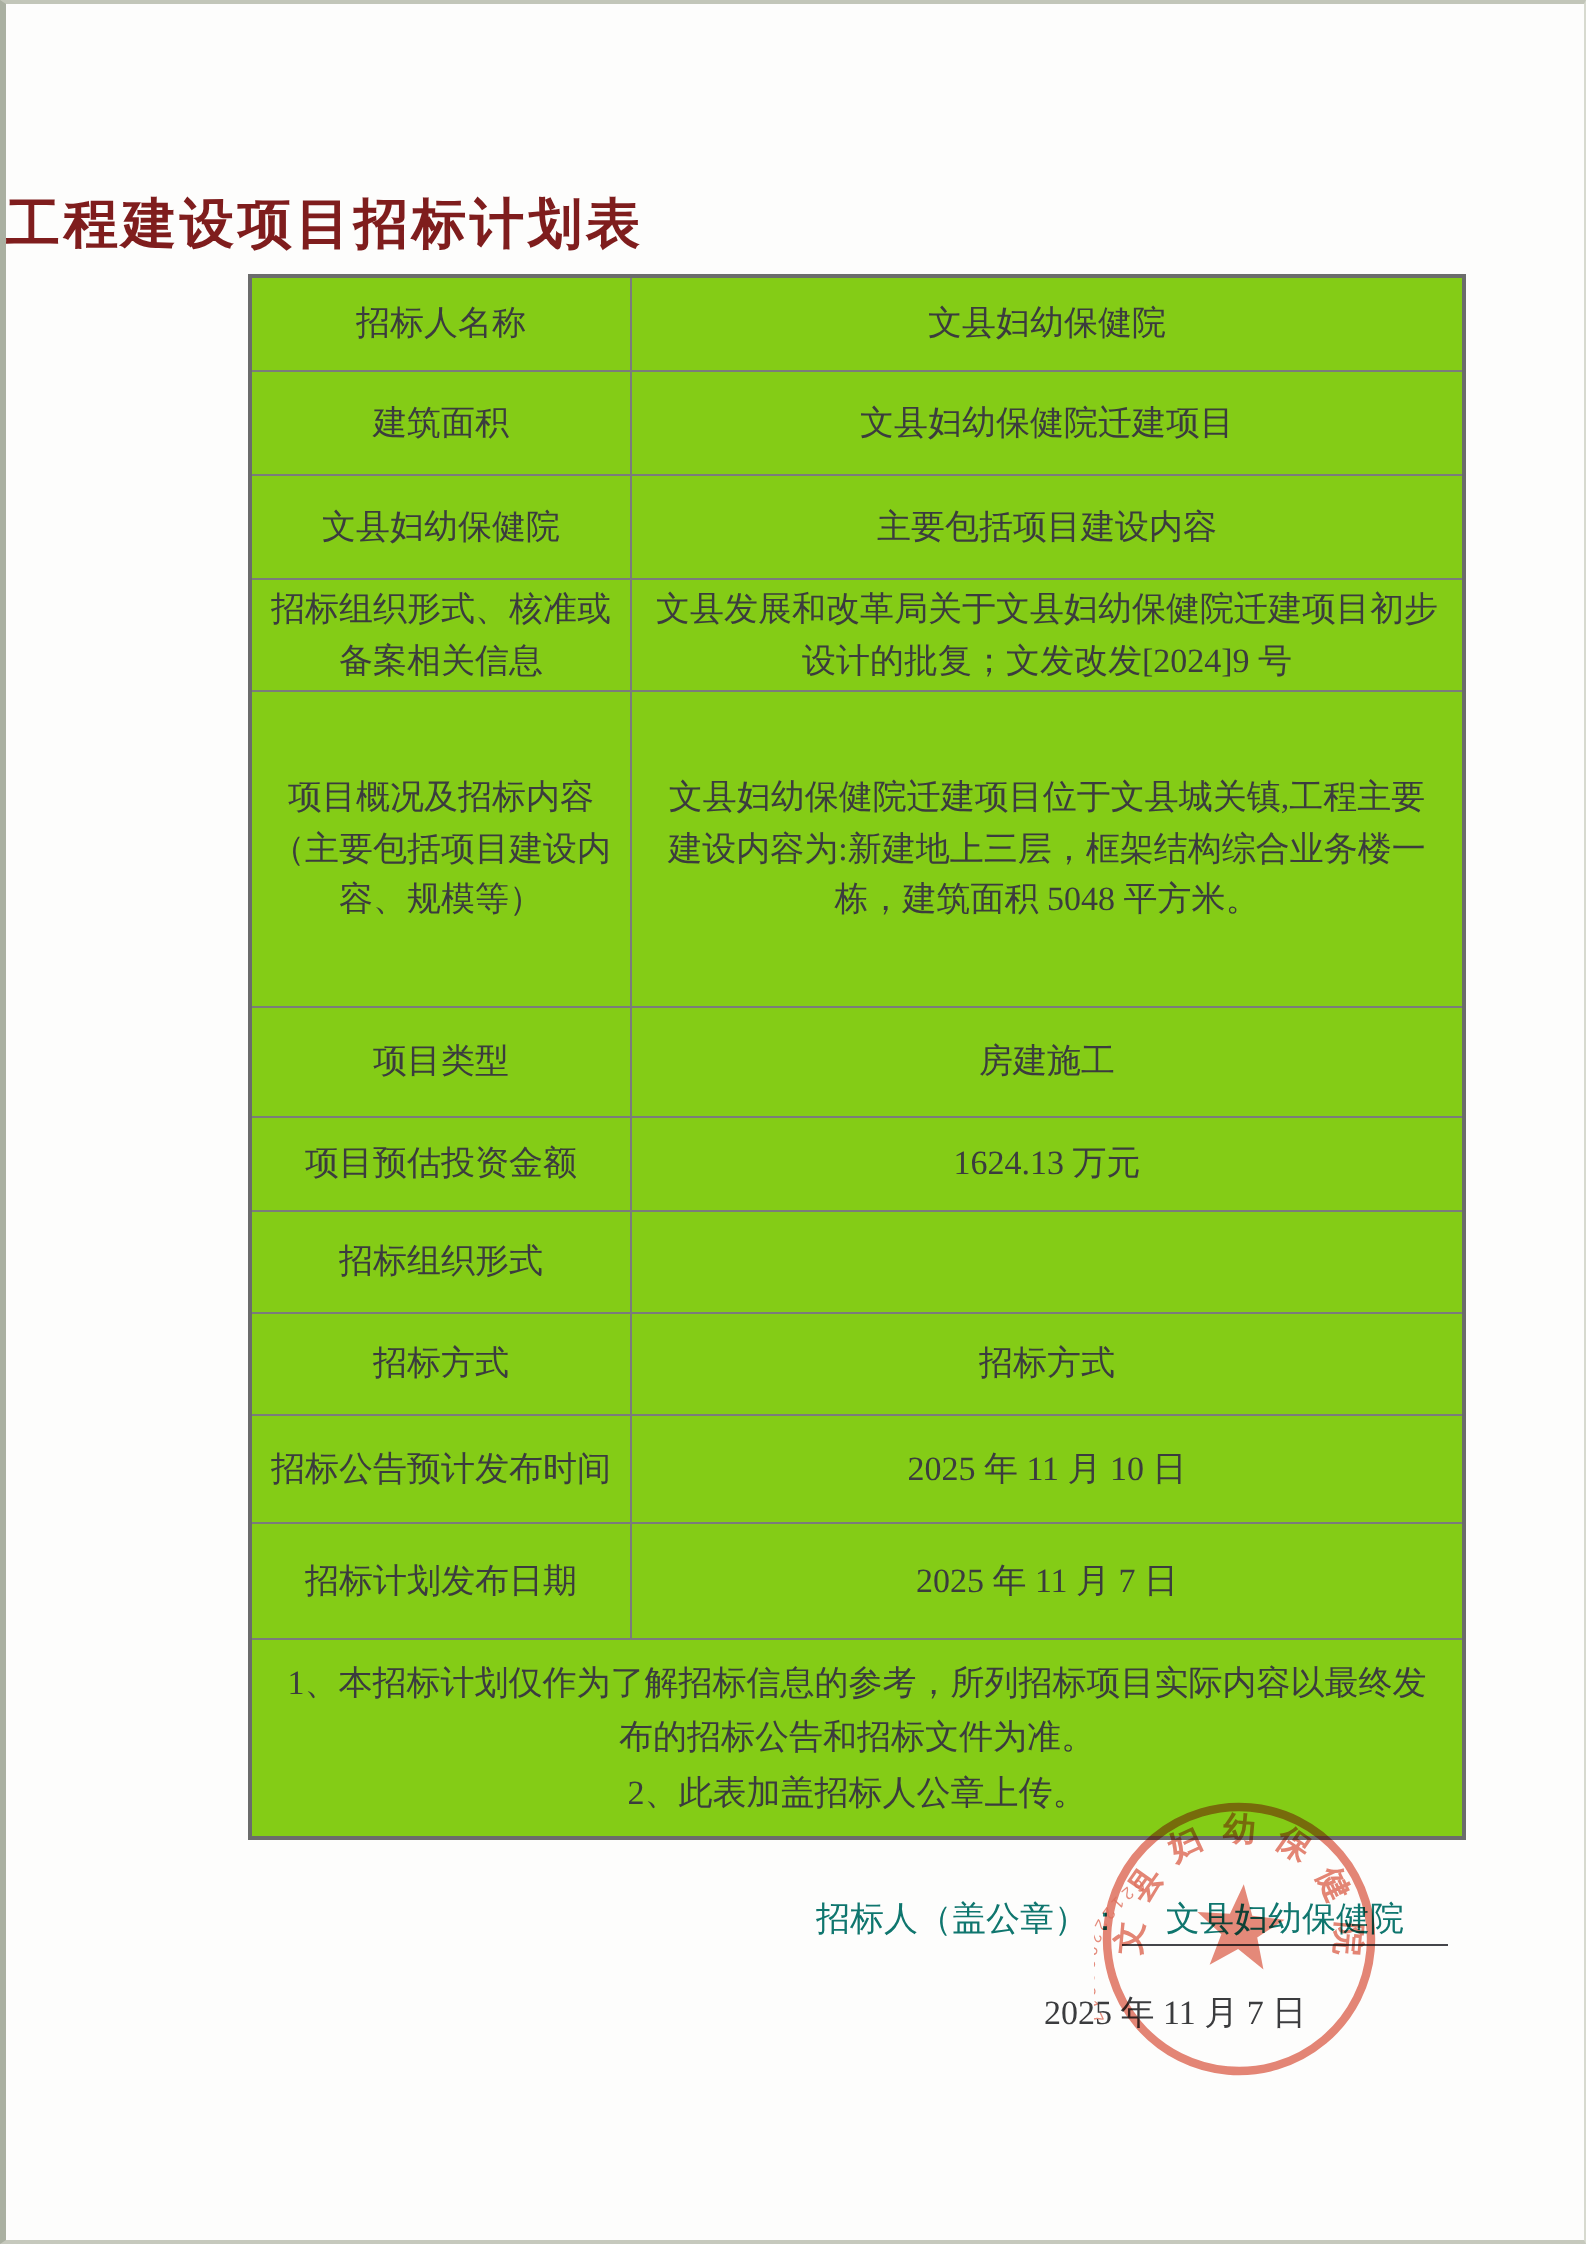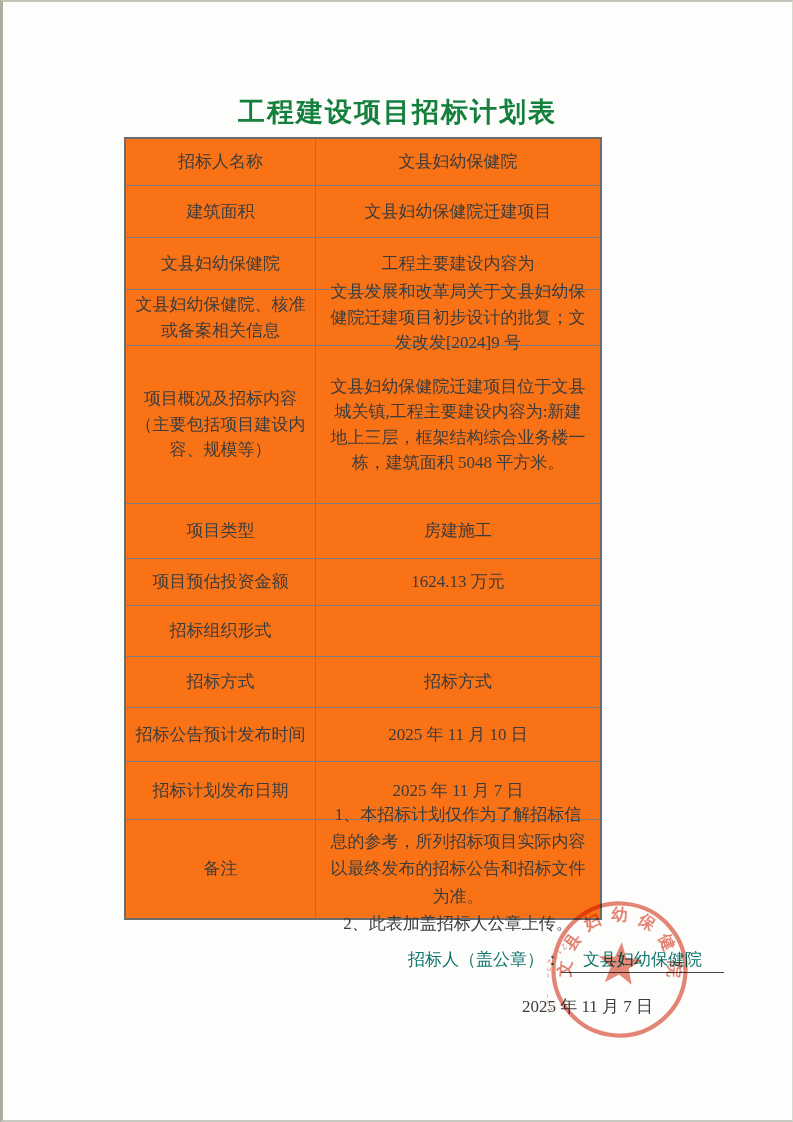--- a/index.html
+++ b/index.html
@@ -15,33 +15,33 @@
     border-left:3px solid #aab0a1;
     border-top:2px solid #c2c6b9;
     border-right:1px solid #d7dacf;
     border-bottom:2px solid #c6c9bd;
     overflow:hidden;
     color:#3b3c3e;
   }
   .doc-title{
     position:absolute;
     top:92px;left:0;width:100%;
-    text-align:center;
+    text-align:left;
     font-size:27px;
     font-weight:bold;
     letter-spacing:2px;
-    color:#15803d;
+    color:#7f1d1d;
   }
   .plan-table{
     position:absolute;
     left:121px;top:135px;
-    width:478px;
+    width:609px;
     border:2px solid #6b6c6b;
     box-sizing:border-box;
-    background:#f97316;
+    background:#84cc16;
   }
   .t-row{display:flex;border-bottom:1px solid #7b7c7b;}
   .t-row:last-child{border-bottom:none;}
   .cell{
     display:flex;align-items:center;justify-content:center;
     font-size:17px;line-height:1.5;
     text-align:center;
     box-sizing:border-box;
   }
   .cell.label{
@@ -89,24 +89,24 @@
       <div class="t-row r0">
         <div class="cell label">招标人名称</div>
         <div class="cell value">文县妇幼保健院</div>
       </div>
       <div class="t-row r1">
         <div class="cell label">建筑面积</div>
         <div class="cell value">文县妇幼保健院迁建项目</div>
       </div>
       <div class="t-row r2">
         <div class="cell label">文县妇幼保健院</div>
-        <div class="cell value">工程主要建设内容为</div>
+        <div class="cell value">主要包括项目建设内容</div>
       </div>
       <div class="t-row r3">
-        <div class="cell label">文县妇幼保健院、核准或备案相关信息</div>
+        <div class="cell label">招标组织形式、核准或备案相关信息</div>
         <div class="cell value">文县发展和改革局关于文县妇幼保健院迁建项目初步设计的批复；文发改发[2024]9 号</div>
       </div>
       <div class="t-row r4">
         <div class="cell label">项目概况及招标内容（主要包括项目建设内容、规模等）</div>
         <div class="cell value">文县妇幼保健院迁建项目位于文县城关镇,工程主要建设内容为:新建地上三层，框架结构综合业务楼一栋，建筑面积 5048 平方米。</div>
       </div>
       <div class="t-row r5">
         <div class="cell label">项目类型</div>
         <div class="cell value">房建施工</div>
       </div>
@@ -123,21 +123,20 @@
       </div>
       <div class="t-row r9">
         <div class="cell label">招标公告预计发布时间</div>
         <div class="cell value">2025 年 11 月 10 日</div>
       </div>
       <div class="t-row r10">
         <div class="cell label">招标计划发布日期</div>
         <div class="cell value">2025 年 11 月 7 日</div>
       </div>
       <div class="t-row r11">
-        <div class="cell label">备注</div>
         <div class="cell value left">1、本招标计划仅作为了解招标信息的参考，所列招标项目实际内容以最终发布的招标公告和招标文件为准。
 2、此表加盖招标人公章上传。</div>
       </div>
     </div>
 
   <div class="signer-line"><span>招标人（盖公章）：</span><span class="signer-name">文县妇幼保健院</span></div>
 
   <div class="doc-date">2025 年 11 月 7 日</div>
 
   <svg class="seal" viewBox="0 0 145 145">

